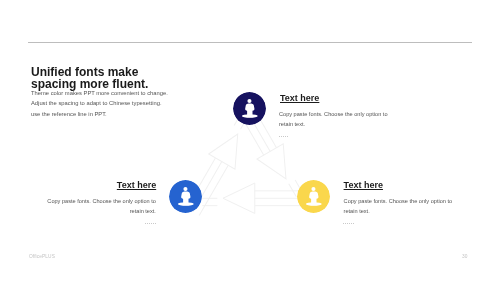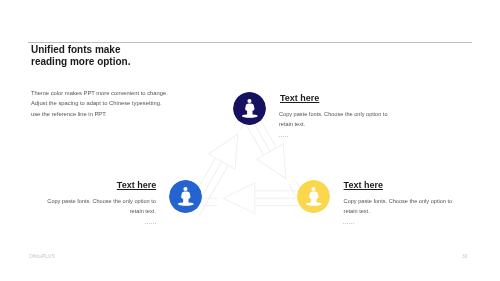--- a/index.html
+++ b/index.html
@@ -1,20 +1,20 @@
 <!DOCTYPE html>
 <html><head>
 <meta charset="utf-8">
 <style>
   html,body{margin:0;padding:0;background:#fff;}
   body{width:500px;height:281px;font-family:"Liberation Sans",sans-serif;overflow:hidden;}
   .slide{position:relative;width:500px;height:281px;background:#ffffff;}
   #arrows{position:absolute;left:0;top:0;width:500px;height:281px;}
   .rule{position:absolute;left:27.8px;top:41.8px;width:444.6px;height:0.8px;background:#bdbdbd;}
-  .title{position:absolute;left:31px;top:44px;font-size:10px;font-weight:bold;color:#1a1a1a;line-height:12.4px;}
+  .title{position:absolute;left:31px;top:66px;font-size:12px;font-weight:bold;color:#1a1a1a;line-height:12.4px;}
   .subtitle{position:absolute;left:31px;top:88px;font-size:5.8px;color:#545454;line-height:10.3px;}
   .circle{position:absolute;border-radius:50%;}
   .footer-left{position:absolute;left:29px;top:254px;font-size:4.8px;color:#c4c4c4;letter-spacing:0.1px;}
   .footer-right{position:absolute;left:462px;top:254px;font-size:4.8px;color:#c4c4c4;}
   .th{position:absolute;font-size:9px;font-weight:bold;color:#1c1c1c;text-decoration:underline;}
   .tb{position:absolute;font-size:5.6px;color:#545454;line-height:10px;}
   .dash{position:absolute;height:1px;background:repeating-linear-gradient(to right,#c9c9c9 0px,#c9c9c9 0.9px,rgba(255,255,255,0) 0.9px,rgba(255,255,255,0) 2.0px);}
 </style>
 </head>
 <body>
@@ -46,21 +46,21 @@
           <path d="M -46.6,27.85 L -31.5,27.85"></path>
           <path d="M -46.6,35.25 L -31.5,35.25"></path>
         </g>
       </g>
   </svg>
 
   <div class="rule"></div>
 
   <div class="title">
     <div>Unified fonts make</div>
-    <div>reading more option.</div>
+    <div>spacing more fluent.</div>
   </div>
 
   <div class="subtitle">
     <div>Theme color makes PPT more convenient to change.</div>
     <div>Adjust the spacing to adapt to Chinese typesetting.</div>
     <div>use the reference line in PPT.</div>
   </div>
 
   <svg class="circle" style="left:233px;top:92px;width:33px;height:33px;" viewBox="0 0 33 33">
     <circle cx="16.5" cy="16.5" r="16.5" fill="#16125f"></circle>

